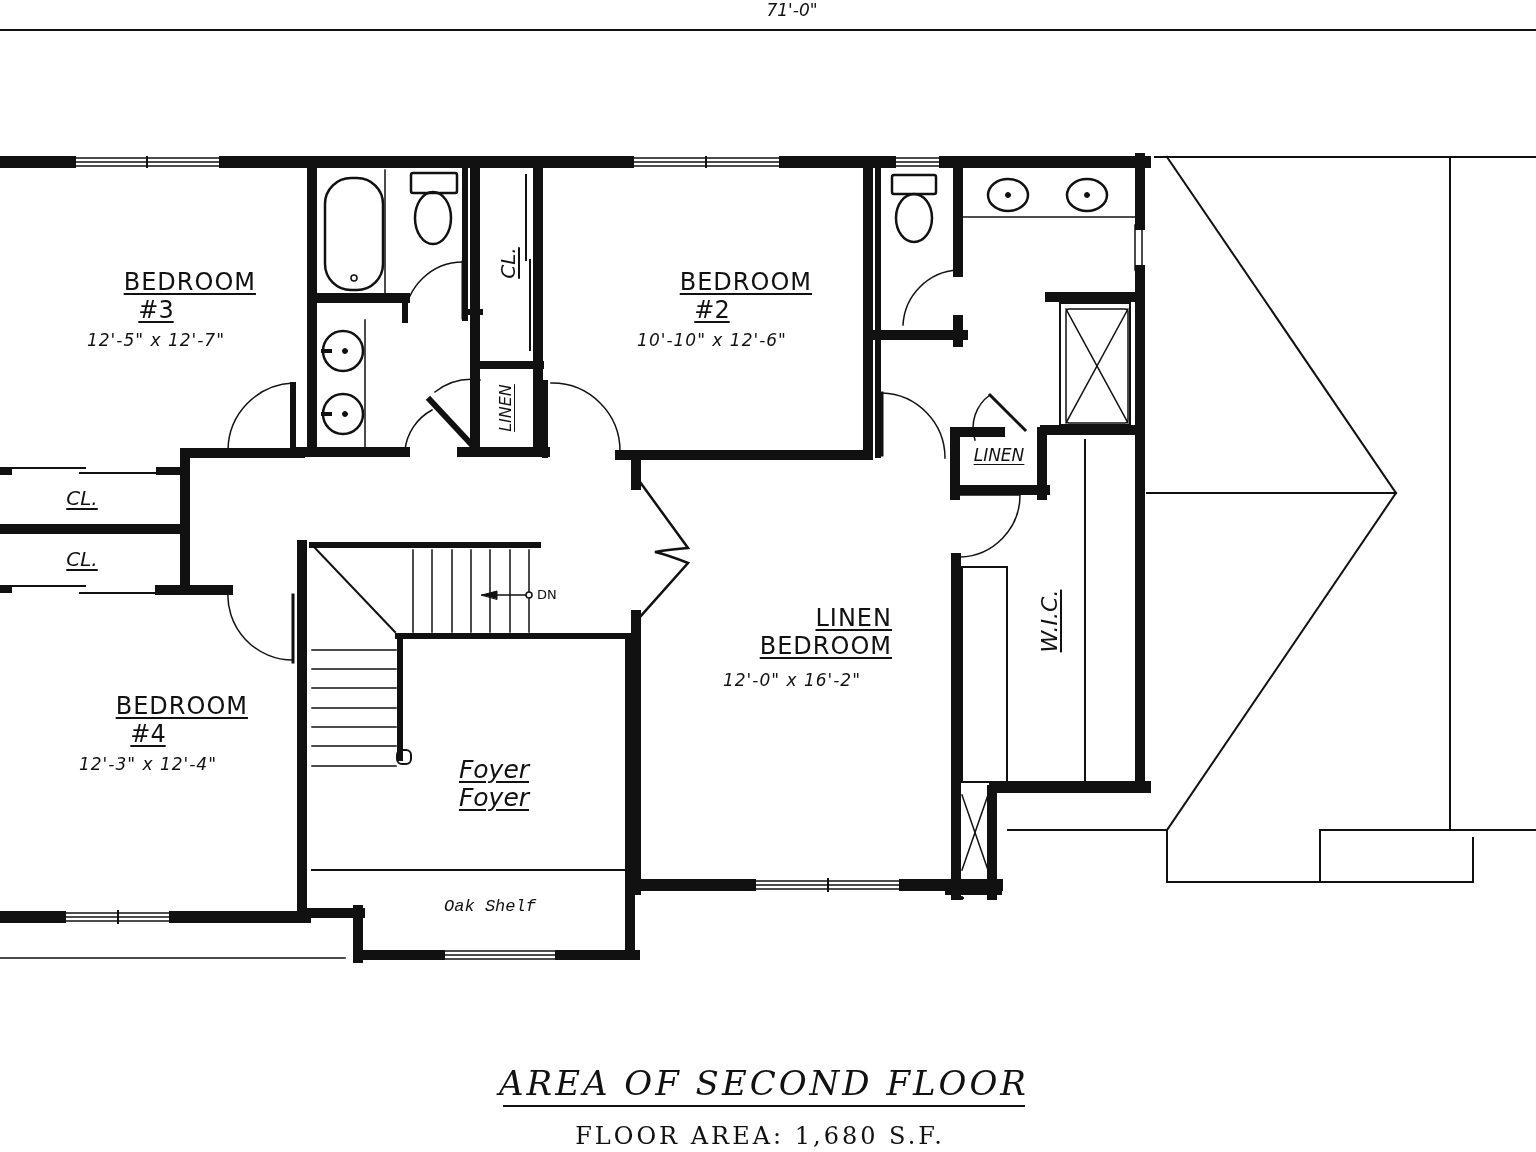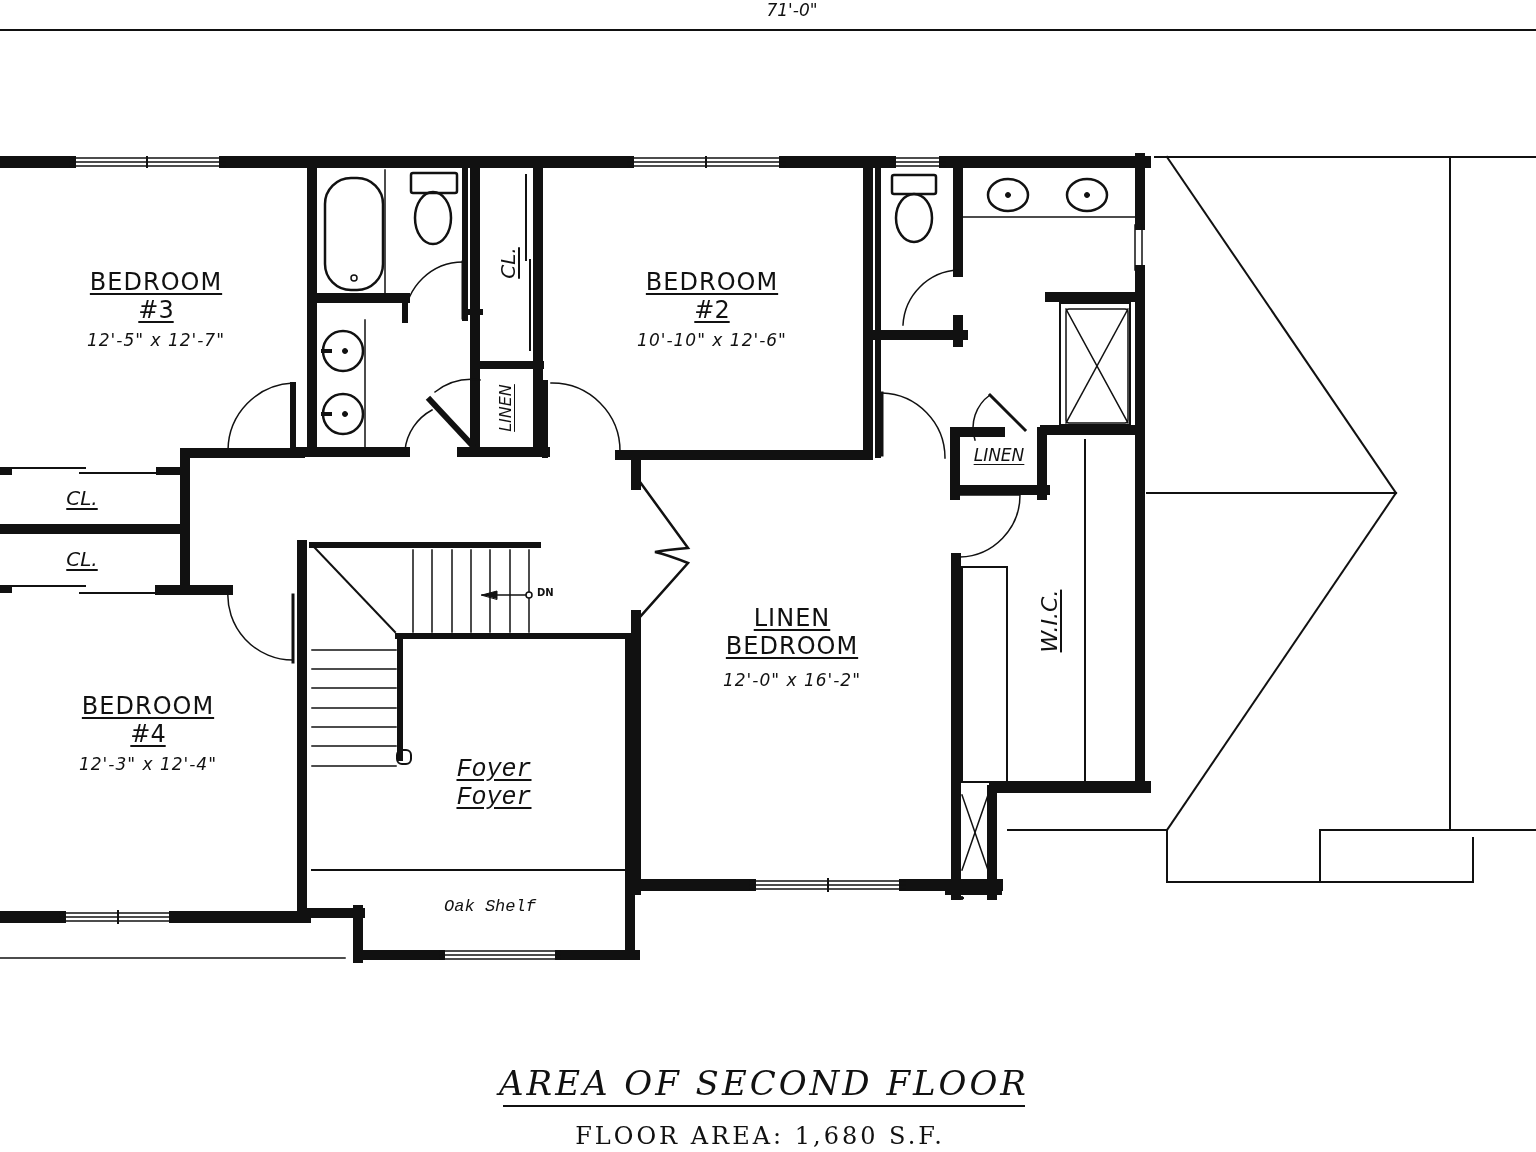--- a/index.html
+++ b/index.html
@@ -1,26 +1,26 @@
 <!DOCTYPE html>
 <html><head>
 <meta charset="utf-8">
 <style>
   html, body { margin: 0; padding: 0; background: #ffffff; }
   body { width: 1536px; height: 1152px; position: relative; overflow: hidden; font-family: "DejaVu Sans", sans-serif; color: #111; }
   #plan { position: absolute; left: 0; top: 0; width: 1536px; height: 1152px; }
   .lbl { position: absolute; font-family: "DejaVu Sans", sans-serif; color: #111; white-space: nowrap; text-align: center; line-height: 1; }
-  .room-name { font-size: 24px; letter-spacing: 1px; text-decoration: underline; text-underline-offset: 3px; text-decoration-thickness: 2px; }
+  .room-name { font-size: 24px; letter-spacing: 1px; text-decoration: underline; text-underline-offset: 3px; text-decoration-thickness: 2px; text-align: right; }
   .room-num { font-size: 24px; text-decoration: underline; text-underline-offset: 3px; text-decoration-thickness: 2px; }
   .room-dim { font-size: 17px; font-style: italic; letter-spacing: 1px; }
   .small-lbl { font-size: 20px; font-style: italic; text-decoration: underline; text-underline-offset: 3px; }
   .vert { transform-origin: center center; }
   .foyer { font-size: 25px; font-style: italic; text-decoration: underline; text-underline-offset: 3px; line-height: 1.1; }
   .shelf { font-size: 17px; font-style: italic; font-family: Liberation Mono, monospace; }
-  .dn { font-size: 10px; font-weight: bold; }
+  .dn { font-size: 13px; }
   .dim-top { font-size: 17px; font-style: italic; }
   .title { font-family: "DejaVu Serif", serif; font-size: 34px; letter-spacing: 3px; font-style: italic; }
   .title-rule { position: absolute; left: 503px; top: 1105px; width: 522px; height: 2px; background: #111; }
   .subtitle { font-family: "DejaVu Serif", serif; font-size: 24px; letter-spacing: 3px; }
 </style>
 </head>
 <body>
 
 <svg id="plan" viewBox="0 0 1536 1152" xmlns="http://www.w3.org/2000/svg">
   <g stroke="#111" fill="none" stroke-linecap="square">
@@ -265,21 +265,21 @@
   <div class="room-num" style="margin-top:4px;">#4</div>
   <div class="room-dim" style="margin-top:10px;">12'-3" x 12'-4"</div>
 </div>
 
 <div class="lbl" style="left:692px; top:606px; width:200px;">
   <div class="room-name">LINEN</div>
   <div class="room-name" style="margin-top:4px;">BEDROOM</div>
   <div class="room-dim" style="margin-top:14px;">12'-0" x 16'-2"</div>
 </div>
 
-<div class="lbl" style="left:434px; top:756px; width:120px;font-family:Liberation Mono, monospace;">
+<div class="lbl" style="left:434px; top:756px; width:120px;">
   <div class="foyer">Foyer</div>
   <div class="foyer">Foyer</div>
 </div>
 
 <div class="lbl shelf" style="left:420px; top:898px; width:140px;">Oak Shelf</div>
 
 <div class="lbl dn" style="left:537px; top:588px;">DN</div>
 
 <div class="lbl small-lbl" style="left:52px; top:488px; width:60px;">CL.</div>
 <div class="lbl small-lbl" style="left:52px; top:549px; width:60px;">CL.</div>

